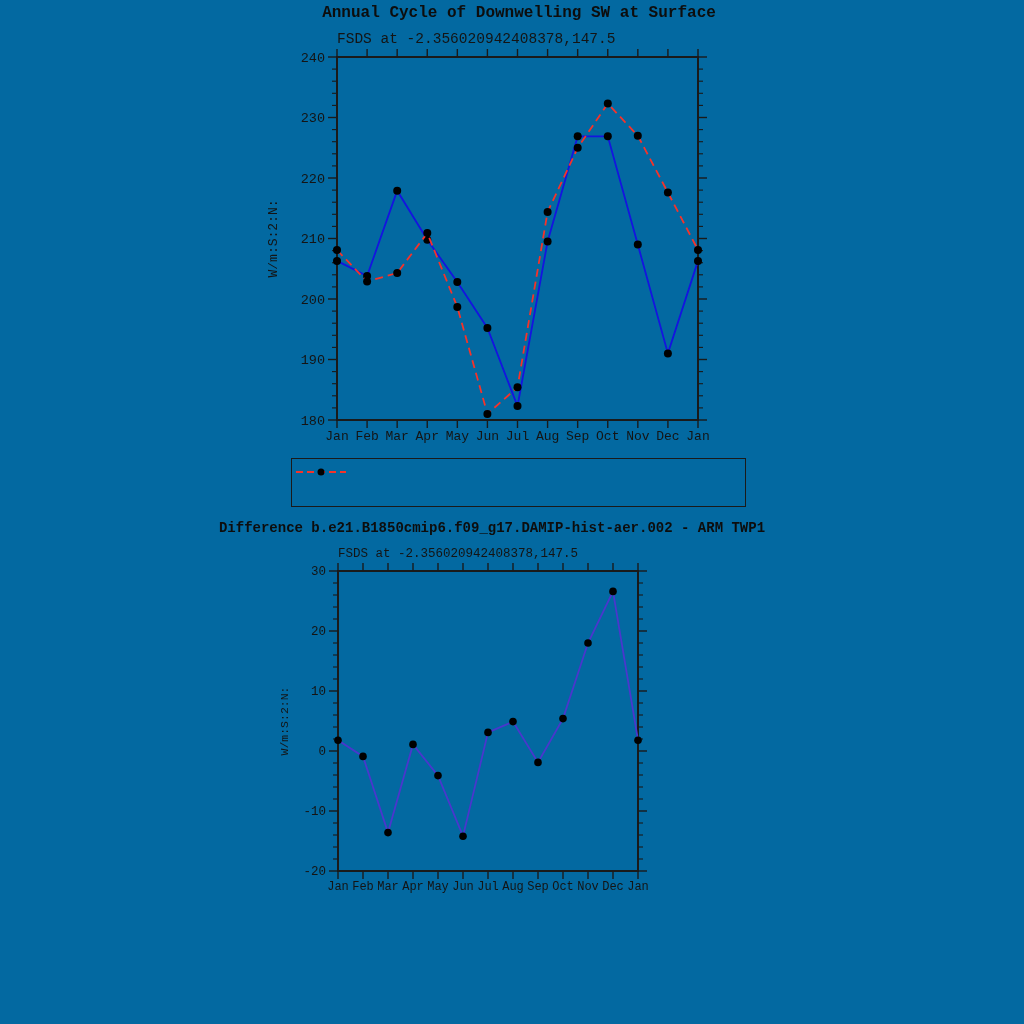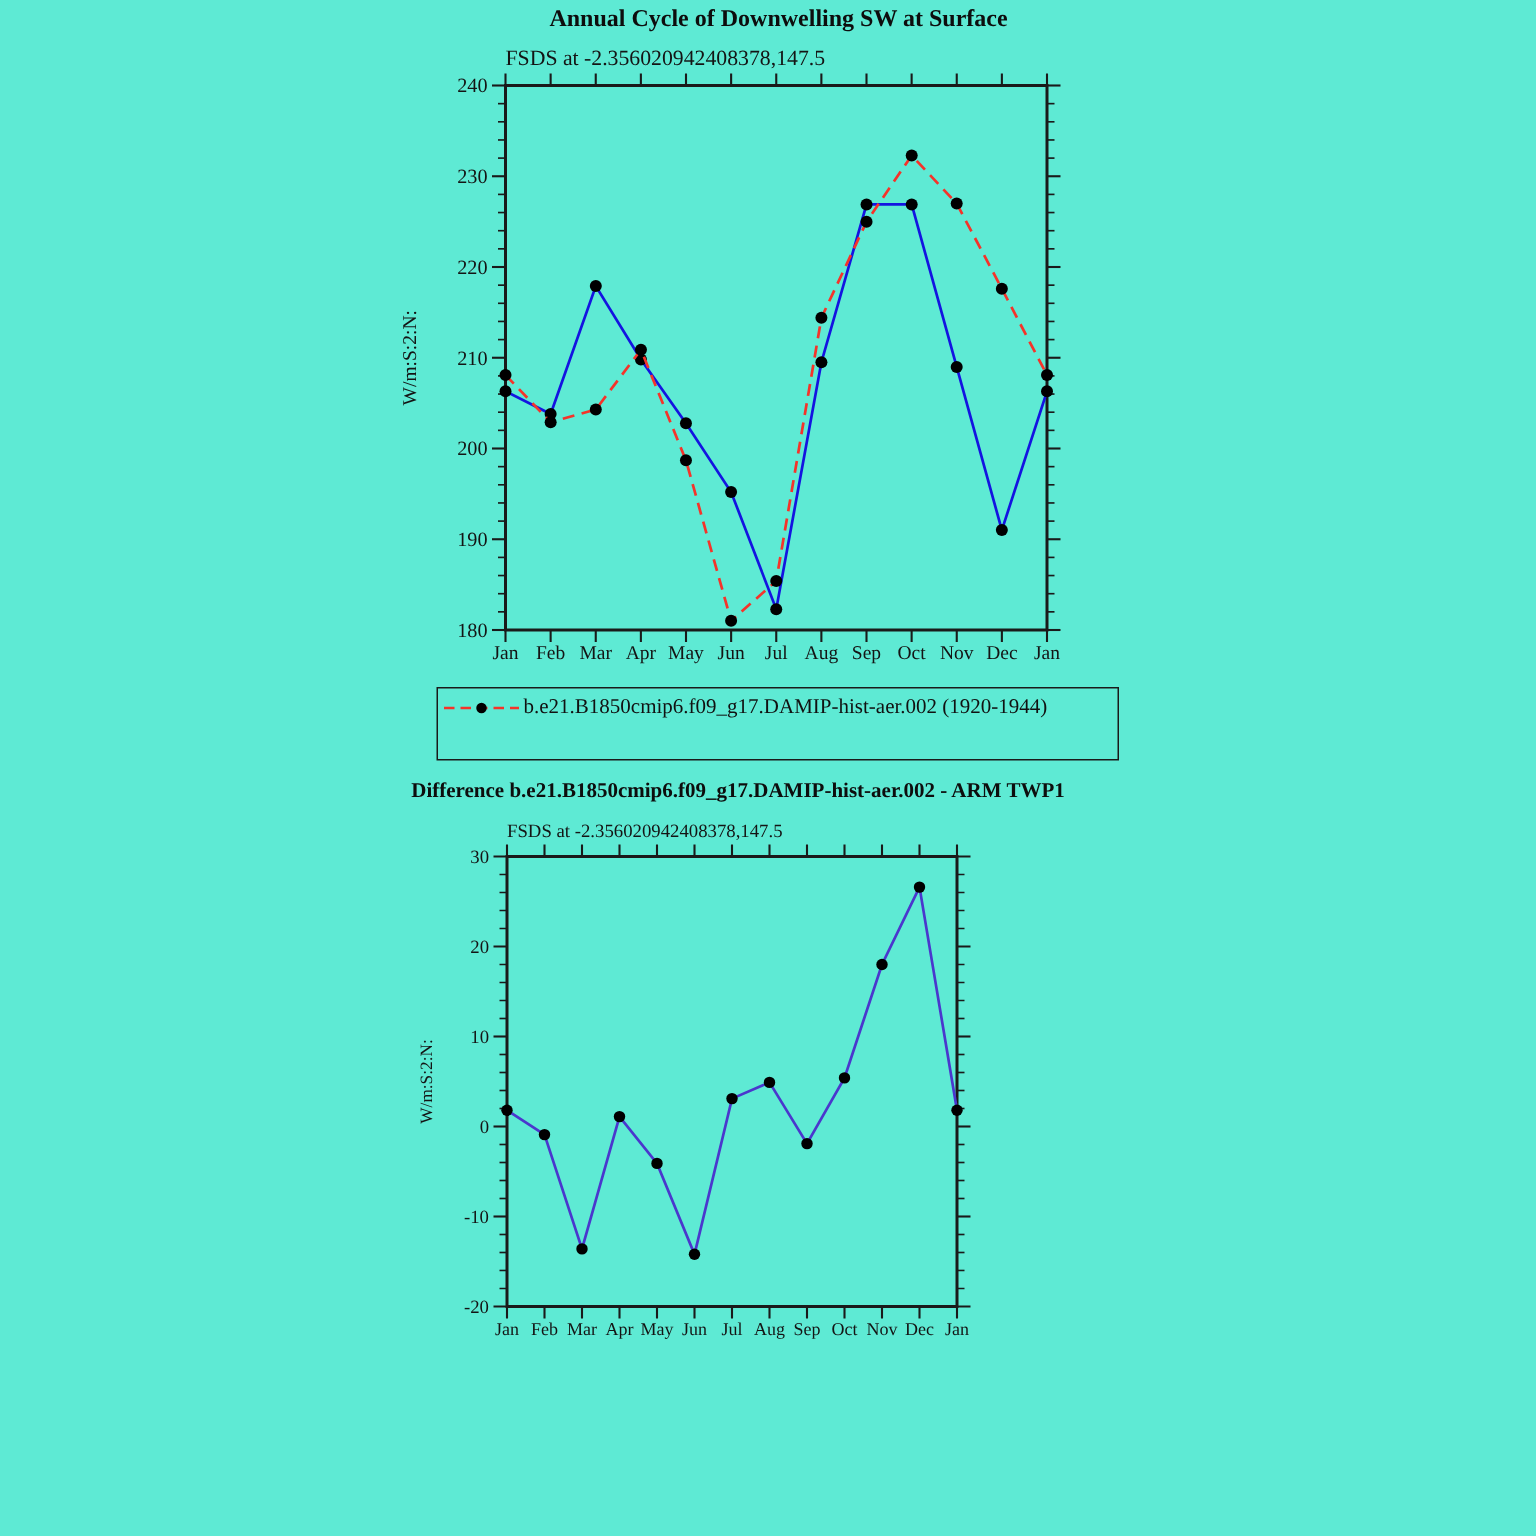--- a/index.html
+++ b/index.html
@@ -1,20 +1,20 @@
 <!DOCTYPE html>
 <html><head>
 <meta charset="utf-8">
 <style>
   html, body { margin: 0; padding: 0; background: #ffffff; }
   .canvas {
     position: relative;
     width: 1024px; height: 1024px;
-    background: #5eead4;
-    font-family: Liberation Serif, serif;
+    background: #0369a1;
+    font-family: Liberation Mono, monospace;
     color: #000;
     overflow: hidden;
   }
   .chart-title {
     position: absolute;
     font-weight: bold;
     white-space: nowrap;
     transform: translateX(-50%);
     color: #0d0d0d;
   }
@@ -209,21 +209,20 @@
         <circle cx="448.0" cy="204.0" r="4" fill="#000000"></circle>
       </g>
     </svg>
 
   <div class="legend">
     <div class="legend-row">
       <svg id="lg1" class="legend-sample" width="52" height="16">
           <line x1="1" y1="8" x2="51" y2="8" stroke="#f5332a" stroke-width="1.8" stroke-dasharray="7 4"></line>
           <circle cx="26" cy="8" r="3.5" fill="#000000"></circle>
         </svg>
-      <span class="legend-label">b.e21.B1850cmip6.f09_g17.DAMIP-hist-aer.002 (1920-1944)</span>
     </div>
   </div>
 
   <div class="chart-title bottom-title">Difference b.e21.B1850cmip6.f09_g17.DAMIP-hist-aer.002 - ARM TWP1</div>
 
   <div class="chart-subtitle bottom-subtitle">FSDS at -2.356020942408378,147.5</div>
 
   <svg id="chart2" class="plot" width="420" height="345">
       <g stroke="#1a1a1a" fill="none" stroke-width="1.4">
         <rect x="88" y="11" width="300" height="300" stroke-width="2"></rect>

